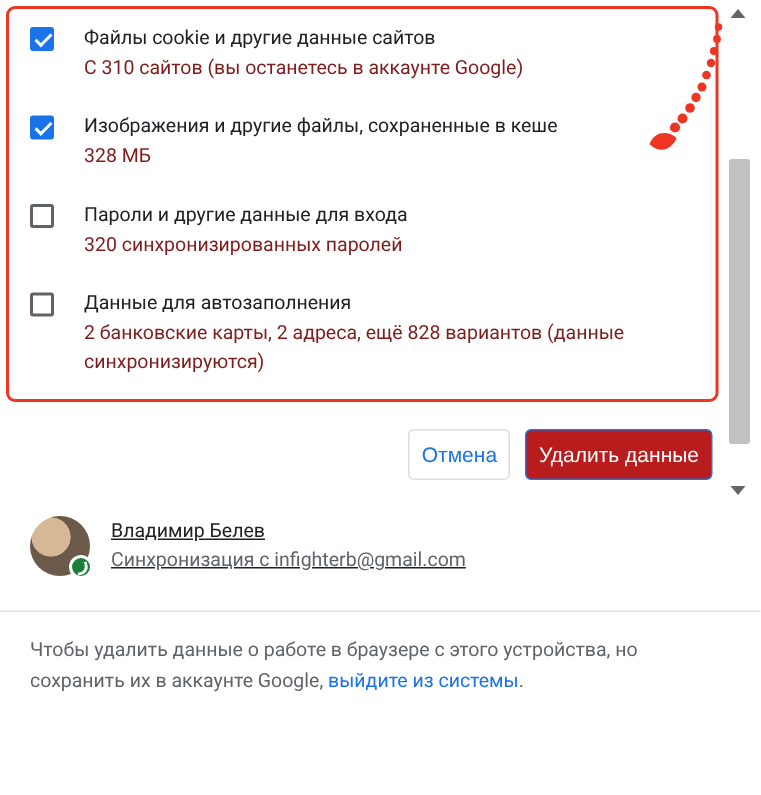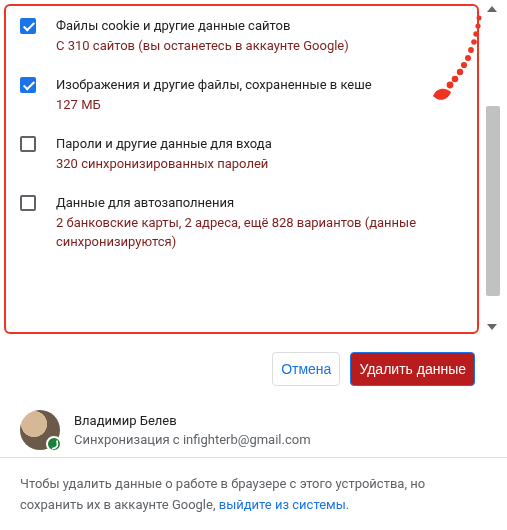--- a/index.html
+++ b/index.html
@@ -8,21 +8,21 @@
     font-size: 13px;
     color: #202124;
     background: #fff;
     width: 507px;
     height: 530px;
     position: relative;
     overflow: hidden;
   }
   .scroll-pane {
     position: relative;
-    height: 330px;
+    height: 264px;
     padding: 0 8px;
     border: 2px solid #ee3524;
     border-radius: 6px;
     margin: 4px 28px 4px 4px;
   }
   .scroll-track {
     position: absolute;
     top: 6px;
     right: 4px;
     width: 22px;
@@ -69,22 +69,23 @@
     padding: 14px 32px 14px 0;
   }
   .btn {
     font-size:14px; padding:8px 8px; border-radius:4px;
     border:1px solid #dadce0; background:#fff; color:#1a73e8;
     cursor:pointer;
   }
   .btn.primary { background:#b91c1c; color:#fff; border-color:#1a73e8; }
   .profile {
     display:flex; align-items:center; gap:14px;
-    padding: 10px 20px 7px 20px;
+    padding: 10px 20px 23px 20px;
     border-bottom:1px solid #e0e0e0;
+    text-decoration:underline;
   }
   .avatar {
     width:40px;height:40px;border-radius:50%;
     background: radial-gradient(circle at 35% 35%, #d7b896 0 35%, #6b5a4a 36% 100%);
     position:relative; flex:0 0 40px;
   }
   .avatar-badge {
     position:absolute; bottom:-2px; right:-2px;
     width:16px;height:16px;border-radius:50%;
     background:#188038; border:2px solid #fff;
@@ -115,21 +116,21 @@
         <div class="cb checked"></div>
         <div class="texts">
           <div class="title">Файлы cookie и другие данные сайтов</div>
           <div class="sub">С 310 сайтов (вы останетесь в аккаунте Google)</div>
         </div>
       </div>
       <div class="item">
         <div class="cb checked"></div>
         <div class="texts">
           <div class="title">Изображения и другие файлы, сохраненные в кеше</div>
-          <div class="sub">127 МБ</div>
+          <div class="sub">328 МБ</div>
         </div>
       </div>
       <div class="item">
         <div class="cb"></div>
         <div class="texts">
           <div class="title">Пароли и другие данные для входа</div>
           <div class="sub">320 синхронизированных паролей</div>
         </div>
       </div>
       <div class="item">

